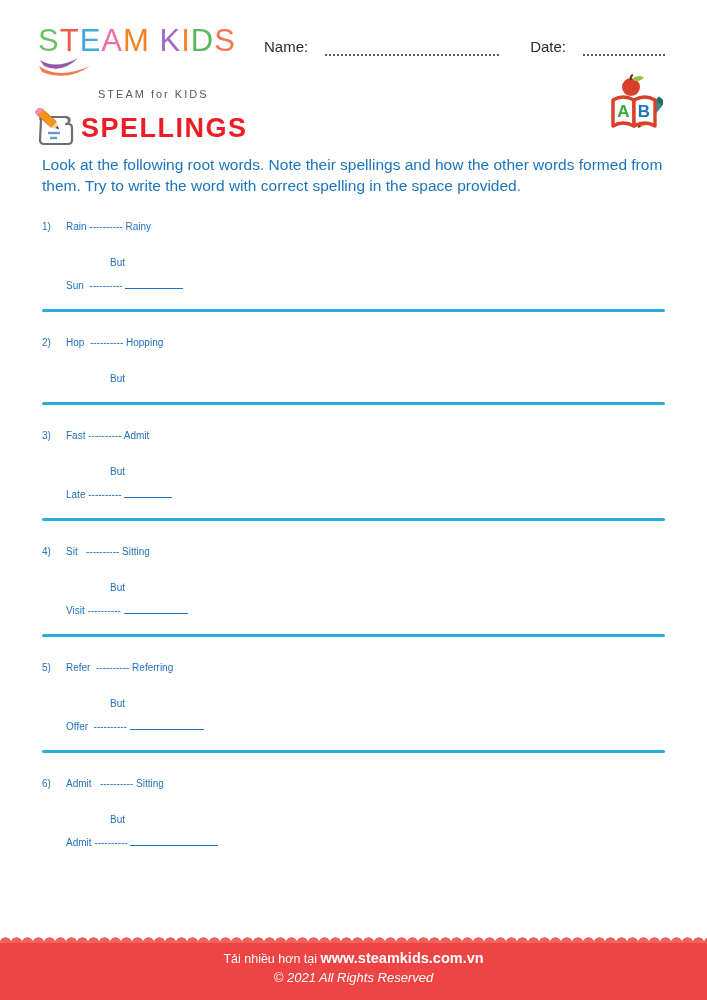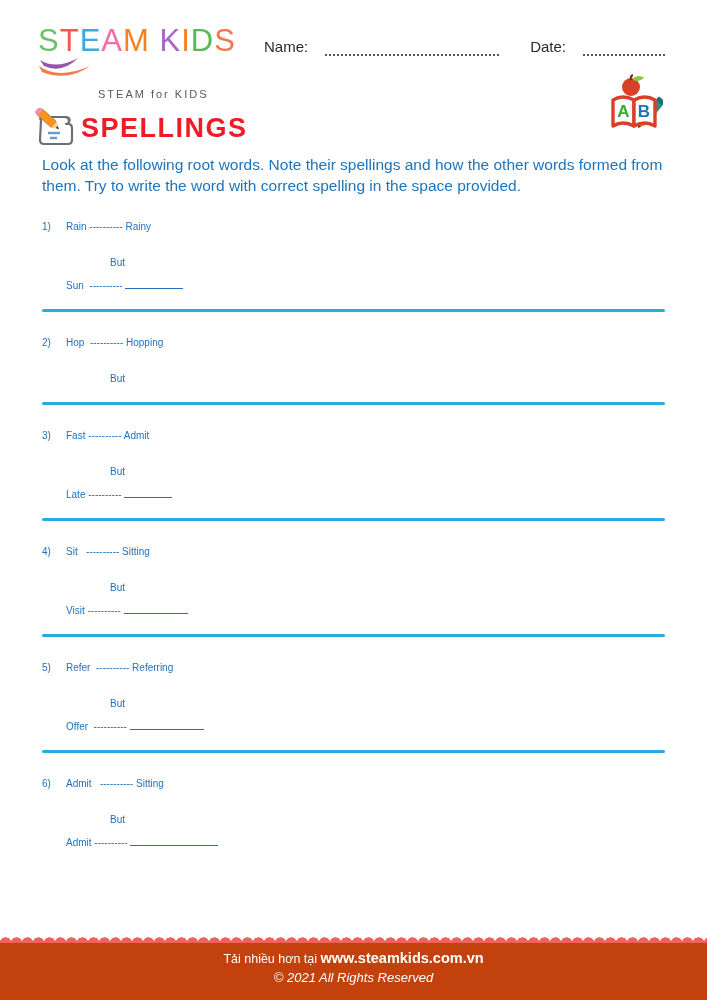--- a/index.html
+++ b/index.html
@@ -113,21 +113,21 @@
     height: 68px;
   }
   .scallops {
     height: 11px;
     background-image: radial-gradient(circle at 5.5px 11px, #f2615c 5.4px, rgba(0,0,0,0) 5.9px);
     background-size: 11px 11px;
     background-repeat: repeat-x;
   }
   .footer-bar {
     height: 57px;
-    background: #c2410c;
+    background: #ef4444;
     color: #ffffff;
     text-align: center;
     padding-top: 7px;
   }
   .footer-line1 { font-size: 12.5px; }
   .footer-line1 .url { font-size: 14.5px; font-weight: bold; }
   .footer-line2 { font-size: 13px; font-style: italic; margin-top: 4px; }
 </style>
 </head>
 <body>

